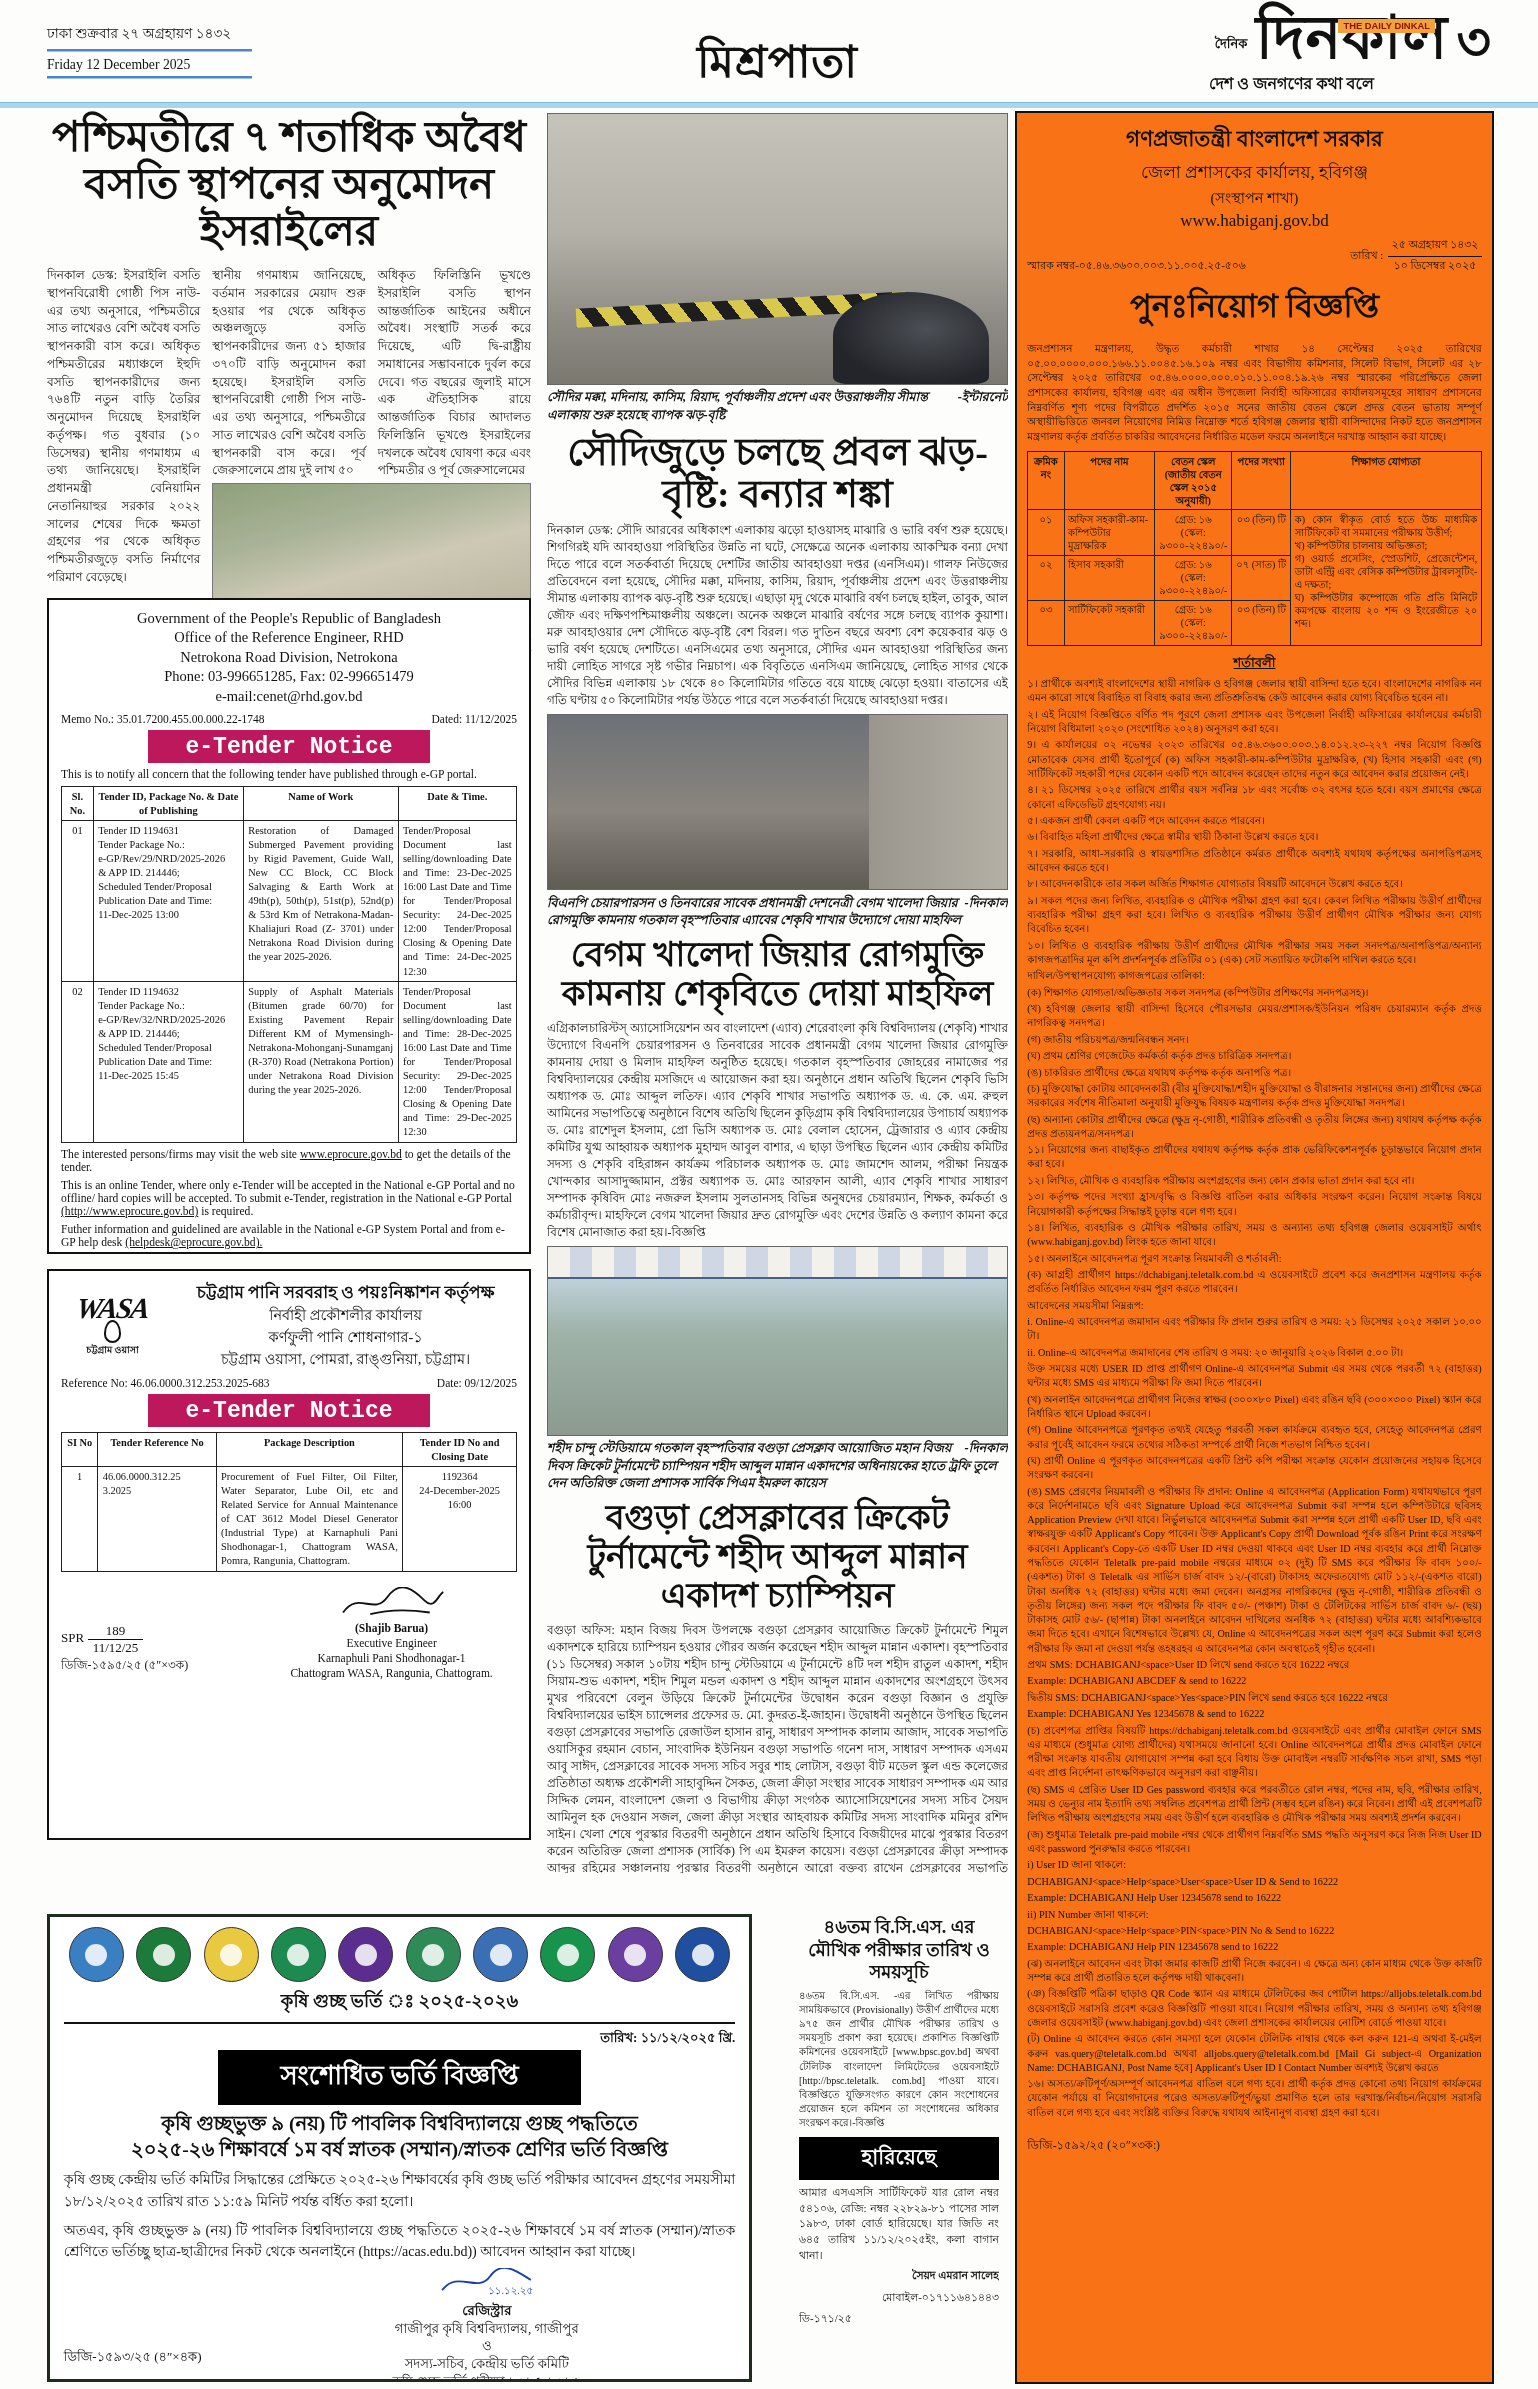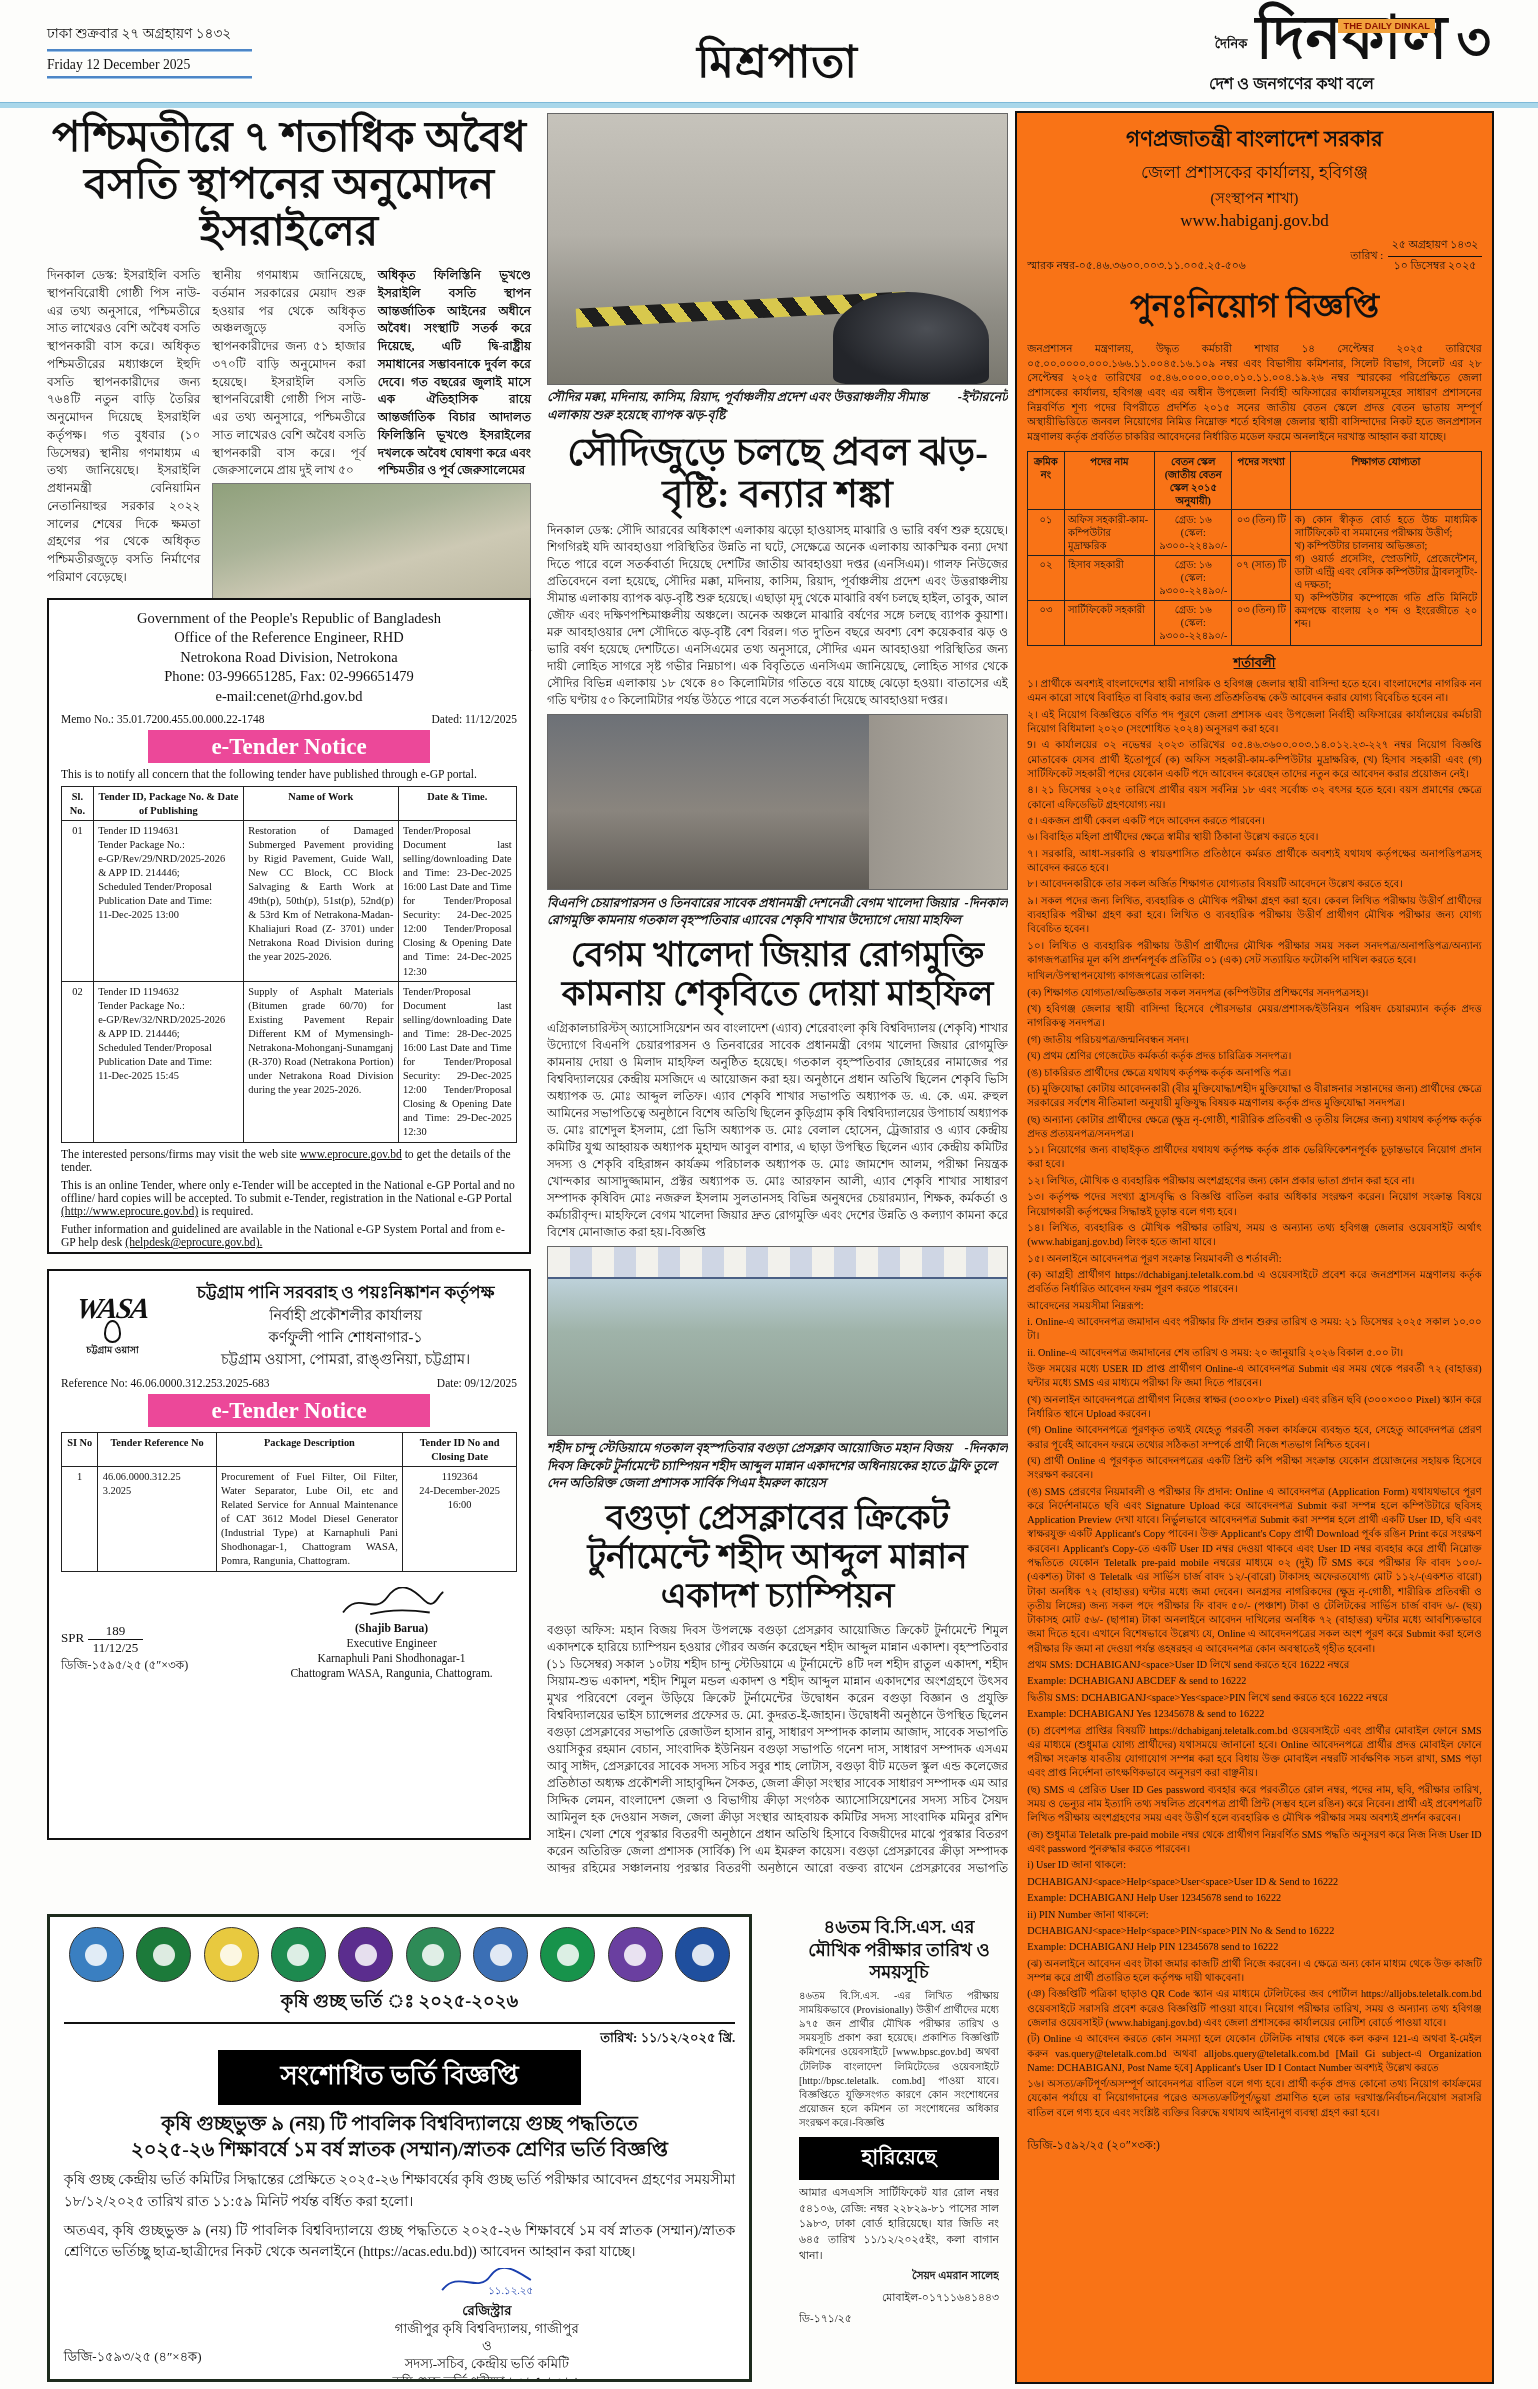--- a/index.html
+++ b/index.html
@@ -21,31 +21,31 @@
   #brand-page{font-size:53px;font-weight:800;line-height:0.95;}
   #brand-chip{position:absolute;right:56px;top:8.5px;background:#f2a23c;color:#8b1200;font-size:9.4px;font-weight:700;padding:1.7px 5.1px;font-family:"Liberation Sans",sans-serif;}
   #masthead .tagline{font-size:16px;font-weight:700;margin-top:3.4px;text-align:left;padding-left:120px;}
   #bluebar{left:0;top:102px;width:1538px;height:5.1px;background:#a9d7ea;border-top:0.9px solid #7db9d8;}
   
   #israel{left:47px;top:114px;width:484px;}
   #israel .hl{font-size:42px;font-weight:800;text-align:center;line-height:1.12;}
   #israel .grid{display:grid;grid-template-columns:repeat(3,1fr);column-gap:12px;margin-top:12px;font-size:12px;line-height:1.48;}
   #israel .c1{grid-column:1;grid-row:1/4;}
   #israel .c2t{grid-column:2;grid-row:1;}
-  #israel .c3t{grid-column:3;grid-row:1;font-weight:bold;}
+  #israel .c3t{grid-column:3;grid-row:1;}
   #israel .photo{grid-column:2/4;grid-row:2;height:128px;margin:3.4px 0;border:0.9px solid #777;
      background:linear-gradient(165deg,#8fa07b 0%,#aab398 35%,#cdc9b4 60%,#b8b49e 100%);}
   #israel .c2b{grid-column:2;grid-row:3;}
   #israel .c3b{grid-column:3;grid-row:3;}
   
   .tenderbox{border:2.6px solid #111;background:#fff;padding:8.5px 12px;box-sizing:border-box;overflow:hidden;}
   #rhd{left:47px;top:598px;width:484px;height:656px;}
   #rhd .org{text-align:center;font-size:14.5px;line-height:1.35;}
   .memo-row{display:flex;justify-content:space-between;font-size:11.5px;margin:6.8px 0 3.4px 0;}
-  .banner{background:#ec4899;color:#fff;font-weight:700;text-align:center;font-size:23px;width:62%;margin:5.1px auto;padding:3.4px 0;}
+  .banner{background:#be185d;color:#fff;font-weight:700;text-align:center;font-size:23px;width:62%;margin:5.1px auto;padding:3.4px 0;font-family:Liberation Mono, monospace;}
   .tnote{font-size:11.6px;margin:5.1px 0;}
   table.tnd{border-collapse:collapse;width:100%;font-size:10.4px;line-height:1.35;}
   table.tnd th,table.tnd td{border:1.3px solid #222;padding:2.6px 4.3px;vertical-align:top;}
   table.tnd th{text-align:center;font-weight:700;}
   .sig-right{text-align:center;font-size:11.5px;line-height:1.3;float:right;width:55%;}
   .squiggle{display:block;margin:0 auto;}
   .dgnum{font-size:12px;}
   #wasa{left:47px;top:1269px;width:484px;height:571px;}
   #wasa .orgwrap{display:flex;gap:10.3px;align-items:center;}
   #wasa-logo{width:103px;flex:0 0 103px;text-align:center;}

